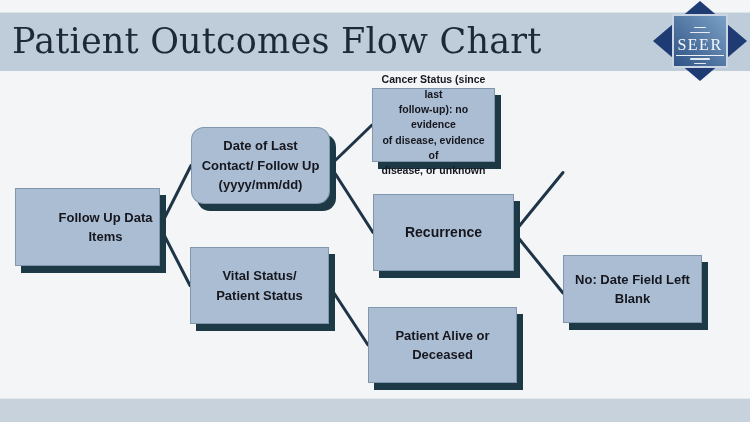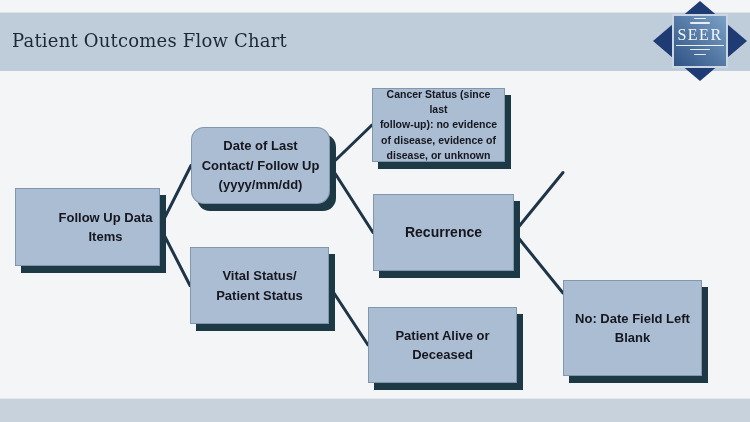--- a/index.html
+++ b/index.html
@@ -23,30 +23,30 @@
   }
   
   #header-bar{
     position:absolute;left:0;top:12px;width:750px;height:58px;
     background:var(--header-bar);
     border-top:1px solid #dde4ea;
   }
   #page-title{
     position:absolute;left:12px;top:12px;height:58px;line-height:58px;
     font-family:"DejaVu Serif","Liberation Serif",serif;
-    font-size:18px;color:var(--title-color);letter-spacing:.2px;
+    font-size:35px;color:var(--title-color);letter-spacing:.2px;
   }
   
   #seer-logo{position:absolute;left:653px;top:1px;width:94px;height:80px;}
   #seer-logo svg{position:absolute;left:0;top:0;}
   .logo-square{
     position:absolute;left:19px;top:13px;width:52px;height:50px;
     background:linear-gradient(to bottom left,var(--logo-sq-light),var(--logo-sq-dark));
     border:2px solid #ccd6e2;
-    display:flex;flex-direction:column;align-items:center;justify-content:flex-start;
+    display:flex;flex-direction:column;align-items:center;justify-content:flex-end;
   }
   .logo-line{background:rgba(255,255,255,.85);height:1.5px;border-radius:1px;margin:1.6px 0;}
   .lw-s{width:12px;} .lw-m{width:20px;}
   .logo-text{
     font-family:"Liberation Serif",serif;font-size:16px;color:#f5f8fb;
     letter-spacing:1.5px;line-height:1;margin:2px 0 1px 0;
     border-bottom:1px solid rgba(255,255,255,.9);padding:0 1px 2px 1px;
   }
   
   #diagram{position:absolute;left:0;top:0;width:750px;height:422px;}
@@ -113,34 +113,34 @@
       </div>
       <div class="node" style="left: 191px; top: 127px; width: 139px; height: 77px; border-radius: 13px;">
         <span class="node-label" style="font-size: 13px;">Date of Last
 Contact/ Follow Up
 (yyyy/mm/dd)</span>
       </div>
       <div class="node" style="left: 190px; top: 247px; width: 139px; height: 77px;">
         <span class="node-label" style="font-size: 13px; text-align: center;">Vital Status/
 Patient Status</span>
       </div>
-      <div class="node" style="left: 372px; top: 88px; width: 133px; height: 74px;">
+      <div class="node" style="left: 372px; top: 88px; width: 123px; height: 74px;">
         <span class="node-label" style="font-size: 10.5px; line-height: 1.45;">Cancer Status (since last
 follow-up): no evidence
 of disease, evidence of
 disease, or unknown</span>
       </div>
       <div class="node" style="left: 368px; top: 307px; width: 149px; height: 76px;">
         <span class="node-label" style="font-size: 13px;">Patient Alive or
 Deceased</span>
       </div>
       <div class="node" style="left: 373px; top: 194px; width: 141px; height: 77px;">
         <span class="node-label" style="font-size: 14px;">Recurrence</span>
       </div>
-      <div class="node" style="left: 563px; top: 255px; width: 139px; height: 96px; margin-top: 25px;">
+      <div class="node" style="left: 563px; top: 255px; width: 139px; height: 68px;">
         <span class="node-label" style="font-size: 13px;">No: Date Field Left
 Blank</span>
       </div>
     </div>
 
   <div id="footer-bar"></div>
 
 </div>
 
 </body></html>

